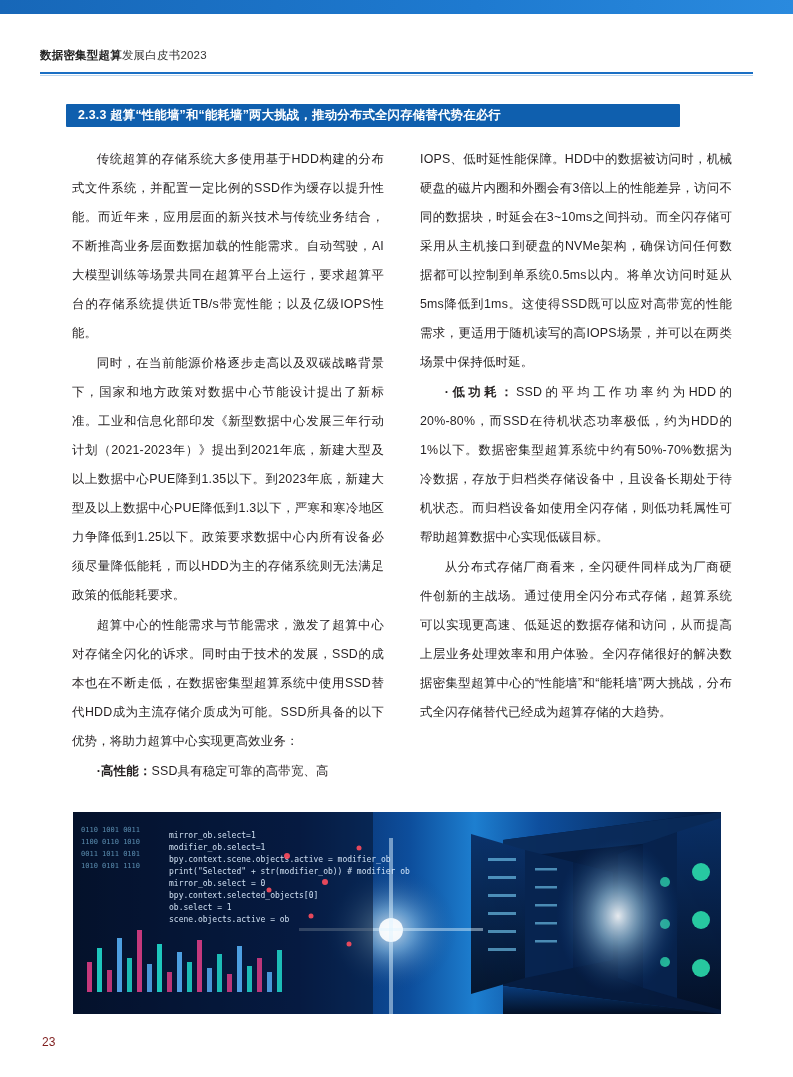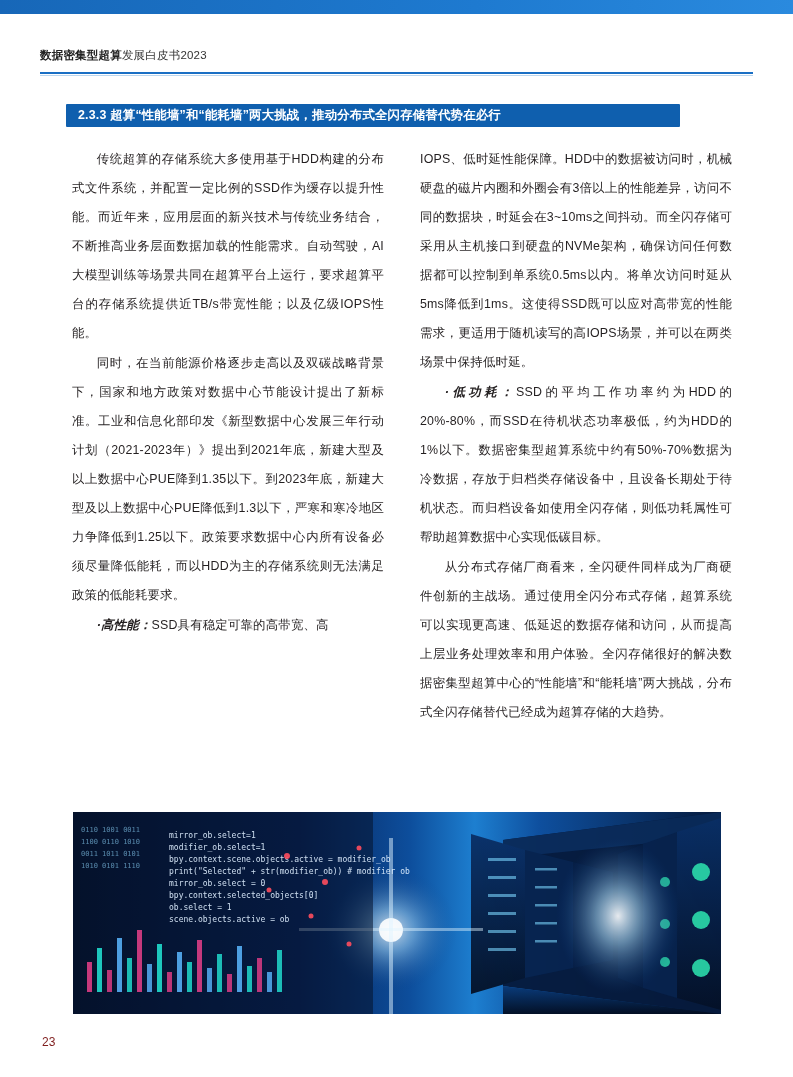--- a/index.html
+++ b/index.html
@@ -112,21 +112,20 @@
     letter-spacing: 0.2px;
   }
   p.indent {
     text-indent: 2em;
   }
   p.bullet {
     text-indent: 2em;
   }
   .b {
     font-weight: bold;
-    font-style: italic;
   }
 
   
   .figure {
     position: absolute;
     left: 73px;
     top: 812px;
     width: 648px;
     height: 202px;
     overflow: hidden;
@@ -162,20 +161,21 @@
 
   <div class="section-bar">
     <div class="section-bar-text">2.3.3 超算“性能墙”和“能耗墙”两大挑战，推动分布式全闪存储替代势在必行</div>
   </div>
 
   <div class="columns">
 
     <div class="col">
       <p class="para indent">传统超算的存储系统大多使用基于HDD构建的分布式文件系统，并配置一定比例的SSD作为缓存以提升性能。而近年来，应用层面的新兴技术与传统业务结合，不断推高业务层面数据加载的性能需求。自动驾驶，AI大模型训练等场景共同在超算平台上运行，要求超算平台的存储系统提供近TB/s带宽性能；以及亿级IOPS性能。</p>
       <p class="para indent">同时，在当前能源价格逐步走高以及双碳战略背景下，国家和地方政策对数据中心节能设计提出了新标准。工业和信息化部印发《新型数据中心发展三年行动计划（2021-2023年）》提出到2021年底，新建大型及以上数据中心PUE降到1.35以下。到2023年底，新建大型及以上数据中心PUE降低到1.3以下，严寒和寒冷地区力争降低到1.25以下。政策要求数据中心内所有设备必须尽量降低能耗，而以HDD为主的存储系统则无法满足政策的低能耗要求。</p>
+      <p class="para indent">超算中心的性能需求与节能需求，激发了超算中心对存储全闪化的诉求。同时由于技术的发展，SSD的成本也在不断走低，在数据密集型超算系统中使用SSD替代HDD成为主流存储介质成为可能。SSD所具备的以下优势，将助力超算中心实现更高效业务：</p>
       <p class="para bullet"><span class="b">·高性能：</span><span>SSD具有稳定可靠的高带宽、高</span></p>
     </div>
 
     <div class="col">
       <p class="para">IOPS、低时延性能保障。HDD中的数据被访问时，机械硬盘的磁片内圈和外圈会有3倍以上的性能差异，访问不同的数据块，时延会在3~10ms之间抖动。而全闪存储可采用从主机接口到硬盘的NVMe架构，确保访问任何数据都可以控制到单系统0.5ms以内。将单次访问时延从5ms降低到1ms。这使得SSD既可以应对高带宽的性能需求，更适用于随机读写的高IOPS场景，并可以在两类场景中保持低时延。</p>
       <p class="para bullet"><span class="b">·低功耗：</span><span>SSD的平均工作功率约为HDD的20%-80%，而SSD在待机状态功率极低，约为HDD的1%以下。数据密集型超算系统中约有50%-70%数据为冷数据，存放于归档类存储设备中，且设备长期处于待机状态。而归档设备如使用全闪存储，则低功耗属性可帮助超算数据中心实现低碳目标。</span></p>
       <p class="para indent">从分布式存储厂商看来，全闪硬件同样成为厂商硬件创新的主战场。通过使用全闪分布式存储，超算系统可以实现更高速、低延迟的数据存储和访问，从而提高上层业务处理效率和用户体验。全闪存储很好的解决数据密集型超算中心的“性能墙”和“能耗墙”两大挑战，分布式全闪存储替代已经成为超算存储的大趋势。</p>
     </div>
 
   </div>

